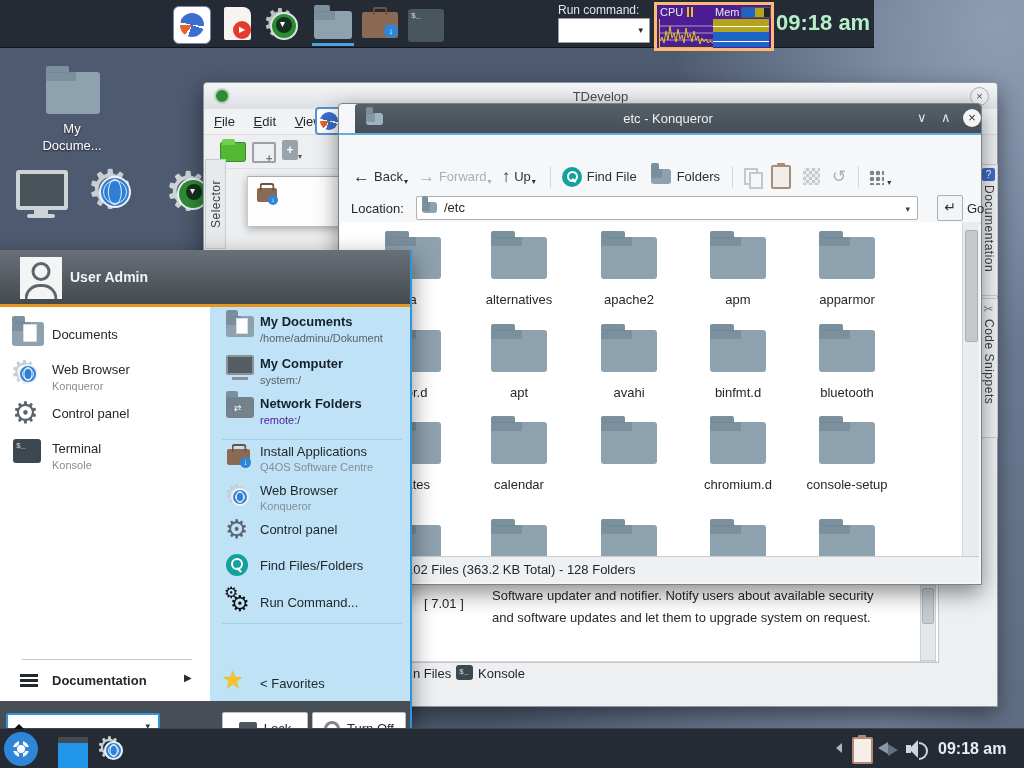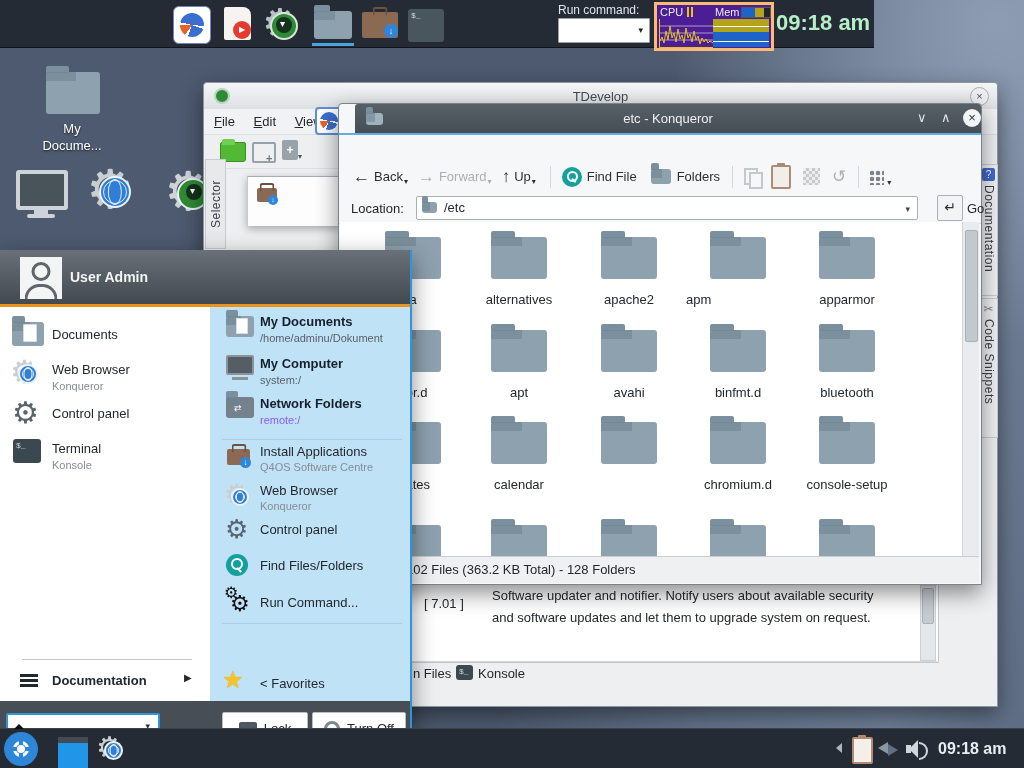--- a/index.html
+++ b/index.html
@@ -180,21 +180,21 @@
 
   <div class="abs" style="left:340px;top:222px;width:622px;height:334px;background:#fff;overflow:hidden;">
 
     <div class="fold" style="left:45px;top:15px;width:56px;height:42px;"></div>
     <div class="abs" style="left:21px;top:70px;width:104px;text-align:center;">a</div>
     <div class="fold" style="left:151px;top:15px;width:56px;height:42px;"></div>
     <div class="abs" style="left:127px;top:70px;width:104px;text-align:center;">alternatives</div>
     <div class="fold" style="left:261px;top:15px;width:56px;height:42px;"></div>
     <div class="abs" style="left:237px;top:70px;width:104px;text-align:center;">apache2</div>
     <div class="fold" style="left:370px;top:15px;width:56px;height:42px;"></div>
-    <div class="abs" style="left:346px;top:70px;width:104px;">apm</div>
+    <div class="abs" style="left:346px;top:70px;width:104px;text-align:center;">apm</div>
     <div class="fold" style="left:479px;top:15px;width:56px;height:42px;"></div>
     <div class="abs" style="left:455px;top:70px;width:104px;text-align:center;">apparmor</div>
 
     <div class="fold" style="left:45px;top:108px;width:56px;height:42px;"></div>
     <div class="abs" style="left:21px;top:163px;width:104px;text-align:center;">nor.d</div>
     <div class="fold" style="left:151px;top:108px;width:56px;height:42px;"></div>
     <div class="abs" style="left:127px;top:163px;width:104px;text-align:center;">apt</div>
     <div class="fold" style="left:261px;top:108px;width:56px;height:42px;"></div>
     <div class="abs" style="left:237px;top:163px;width:104px;text-align:center;">avahi</div>
     <div class="fold" style="left:370px;top:108px;width:56px;height:42px;"></div>
@@ -271,21 +271,21 @@
     <div class="abs" style="left:212px;top:100px;width:198px;height:42px;">
       <div class="abs" style="left:14px;top:5px;width:24px;height:16px;background:#565e64;border:2px solid #8b939a;border-radius:2px;"></div>
       <div class="abs" style="left:20px;top:27px;width:16px;height:3px;background:#8b939a;"></div>
       <div class="abs menu-title" style="left:48px;top:6px;">My Computer</div>
       <div class="abs subtxt" style="left:48px;top:24px;color:#5a6168;">system:/</div>
     </div>
     <div class="abs" style="left:212px;top:140px;width:198px;height:42px;">
       <div class="fold" style="left:14px;top:7px;width:28px;height:21px;background:#75828c;"></div>
       <div class="abs" style="left:22px;top:13px;color:#fff;font-size:9px;">⇄</div>
       <div class="abs menu-title" style="left:48px;top:6px;">Network Folders</div>
-      <div class="abs subtxt" style="left:48px;top:24px;color:#8b5cf6;">remote:/</div>
+      <div class="abs subtxt" style="left:48px;top:24px;color:#4c1d95;">remote:/</div>
     </div>
     <div class="hline" style="left:222px;top:189px;width:180px;background:#a9cfe4;"></div>
     <div class="abs" style="left:212px;top:192px;width:198px;height:40px;">
       <div class="brief" style="left:15px;top:7px;width:23px;height:16px;"></div>
       <div class="badge" style="left:28px;top:15px;width:11px;height:11px;font-size:8px;line-height:11px;">↓</div>
       <div class="abs" style="left:48px;top:2px;">Install Applications</div>
       <div class="abs subtxt" style="left:48px;top:19px;">Q4OS Software Centre</div>
     </div>
     <div class="abs" style="left:212px;top:230px;width:198px;height:40px;">
       <div class="kglobe" style="left:12px;top:1px;width:30px;height:30px;">

